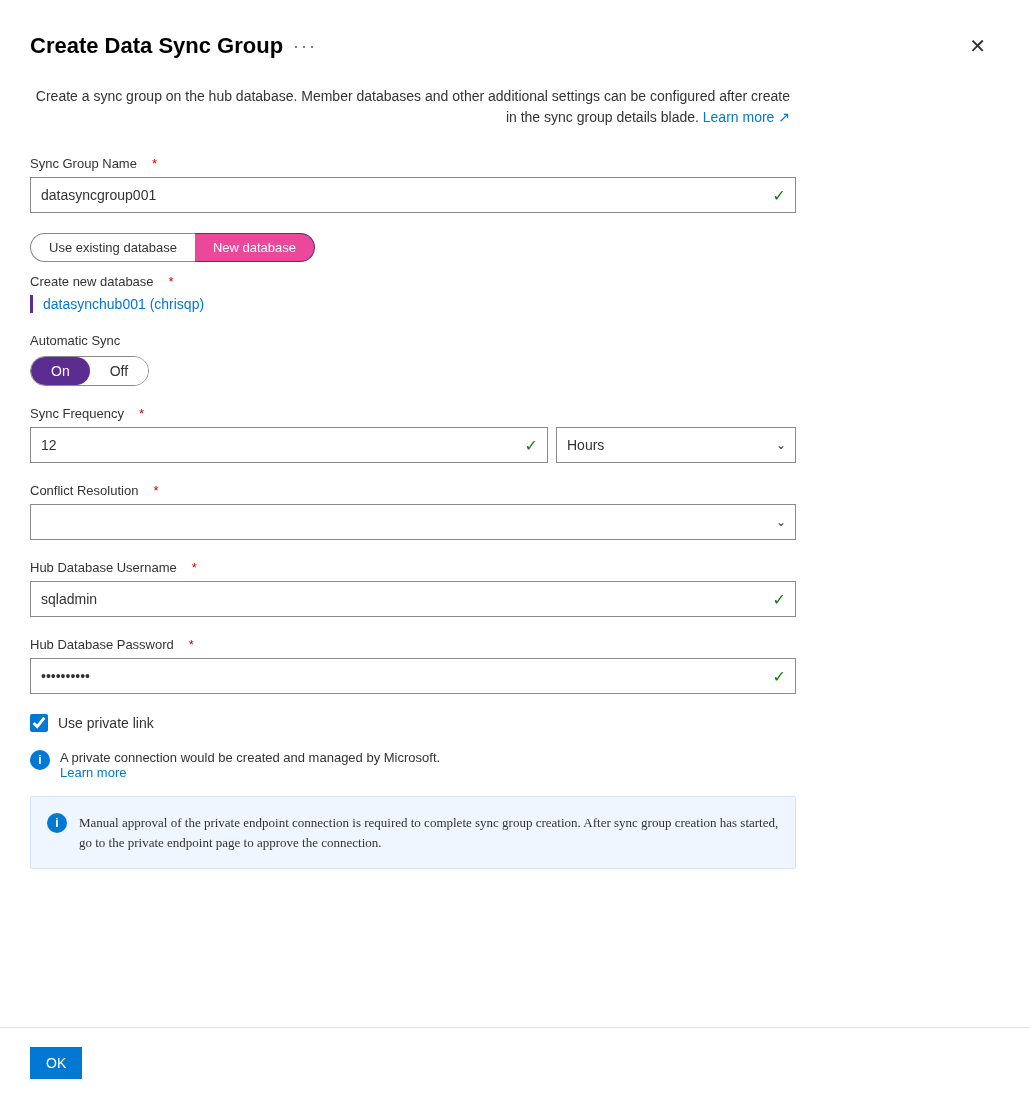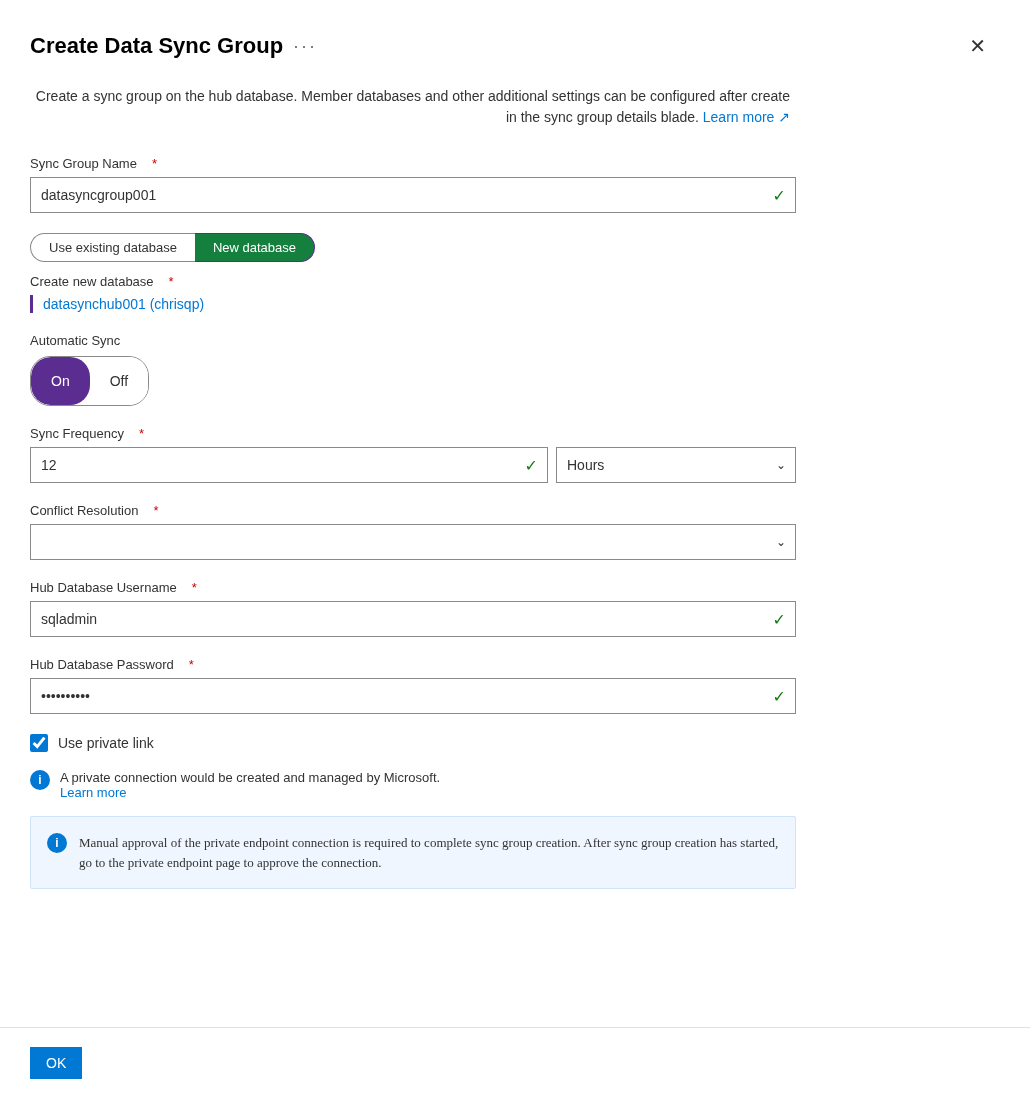--- a/index.html
+++ b/index.html
@@ -104,21 +104,21 @@
     .toggle-group {
       display: flex;
       align-items: center;
       border: 1px solid #8a8a8a;
       border-radius: 20px;
       overflow: hidden;
       width: fit-content;
       margin-bottom: 20px;
     }
     .toggle-option {
-      padding: 16px 20px;
+      padding: 6px 20px;
       font-size: 14px;
       cursor: pointer;
       background: #fff;
       color: #333;
       border: none;
       outline: none;
     }
     .toggle-option.active {
       background: #5c2d91;
       color: #fff;
@@ -211,21 +211,21 @@
     }
     .db-tab-btn {
       border: 1px solid #8a8a8a;
       background: #fff;
       padding: 6px 18px;
       font-size: 13px;
       cursor: pointer;
       color: #333;
     }
     .db-tab-btn.active {
-      background: #15803d;
+      background: #ec4899;
       color: #fff;
       border-color: #5c2d91;
       border-radius: 20px;
     }
     .db-tab-btn:first-child {
       border-radius: 20px 0 0 20px;
       border-right: none;
     }
     .db-tab-btn:last-child {
       border-radius: 0 20px 20px 0;

